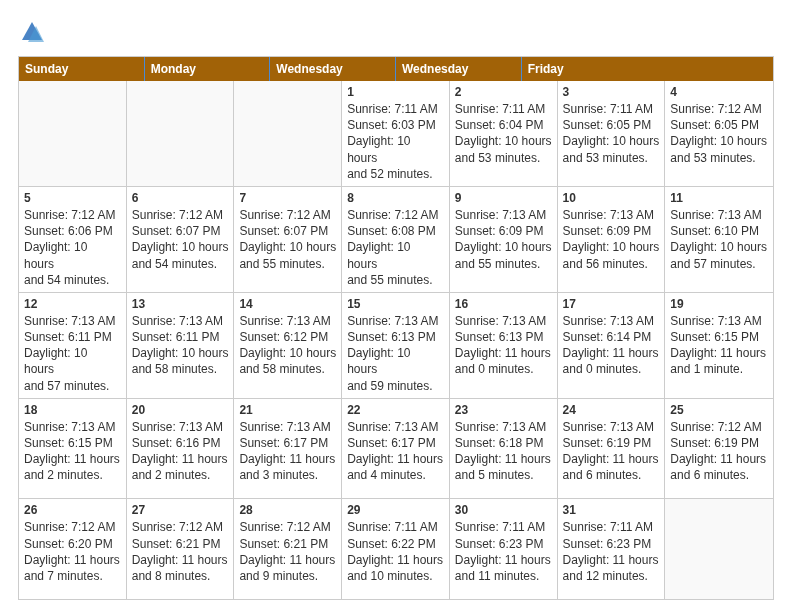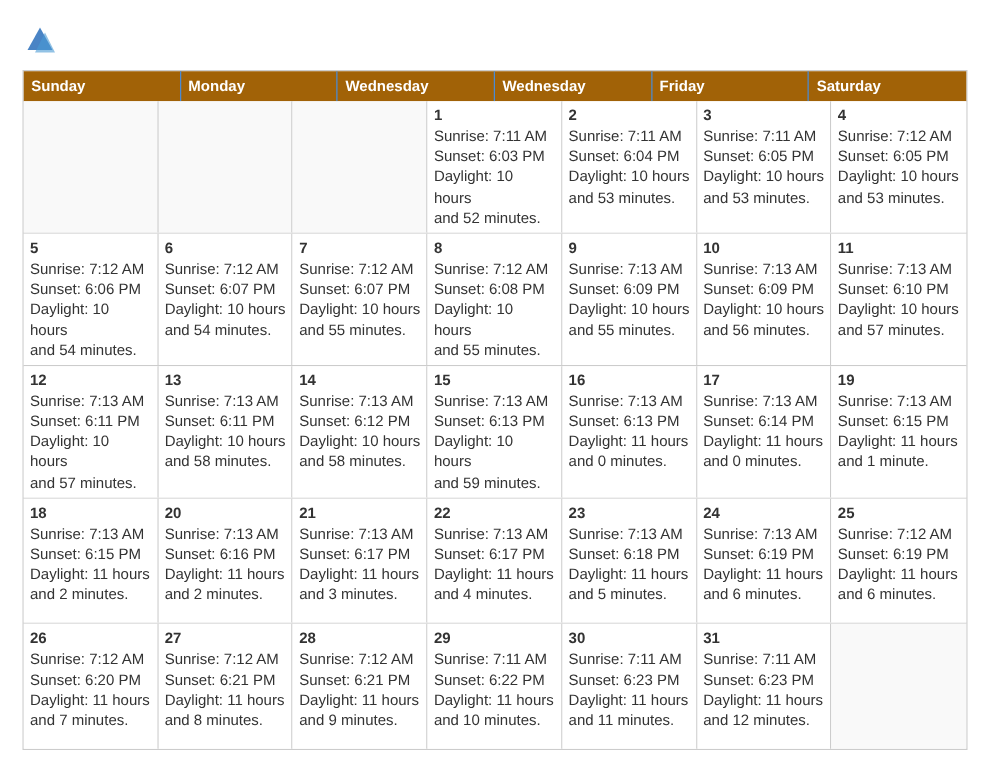--- a/index.html
+++ b/index.html
@@ -139,21 +139,20 @@
     </div>
   </div>
 
   <div class="calendar">
     <div class="cal-header">
     <div class="cal-header-cell">Sunday</div>
         <div class="cal-header-cell">Monday</div>
         <div class="cal-header-cell">Wednesday</div>
         <div class="cal-header-cell">Wednesday</div>
         <div class="cal-header-cell">Friday</div>
-        <div class="cal-header-cell">Saturday</div>
       </div>
     <div class="cal-body">
     <div class="cal-row">
           <div class="cal-cell empty"></div>
           <div class="cal-cell empty"></div>
           <div class="cal-cell empty"></div>
           <div class="cal-cell">
             <span class="day-num">1</span>
             <div class="cell-text" style="white-space: pre-line;">Sunrise: 7:11 AM
 Sunset: 6:03 PM

